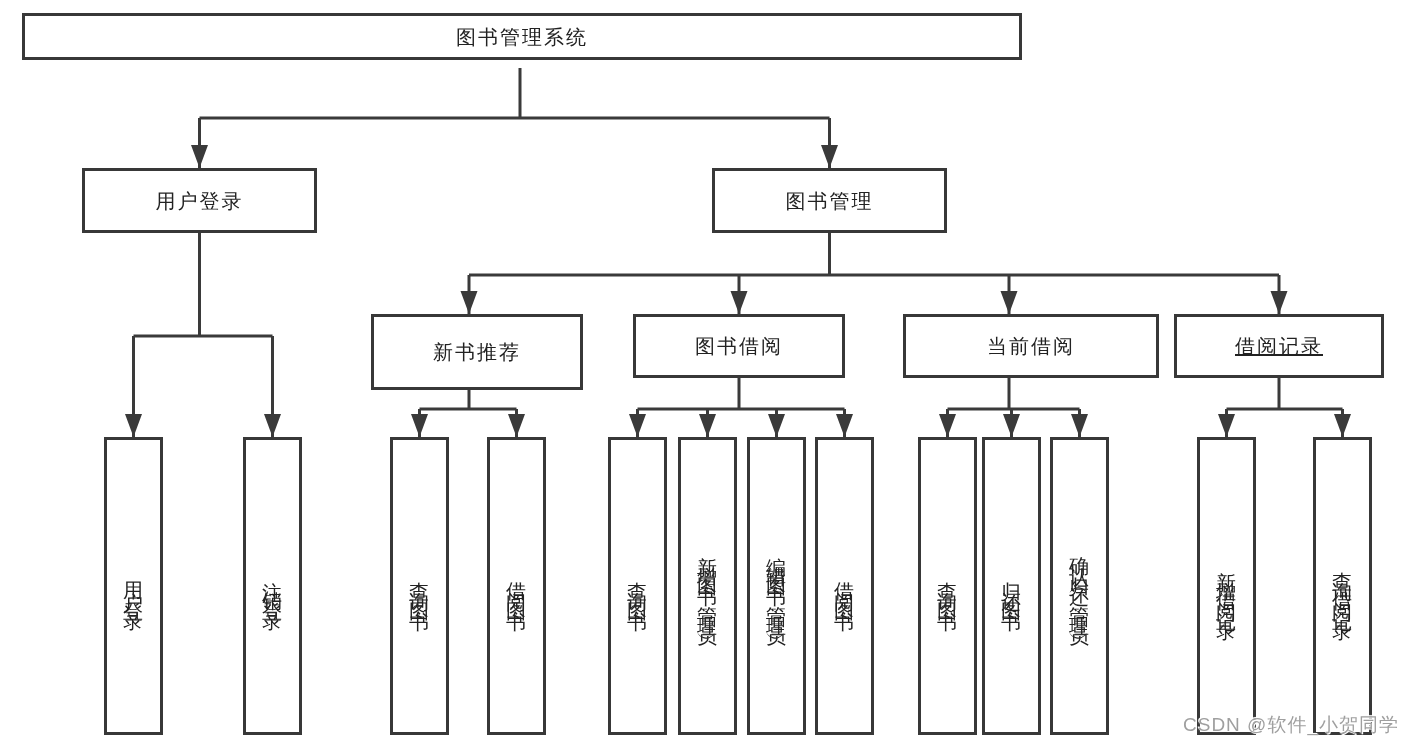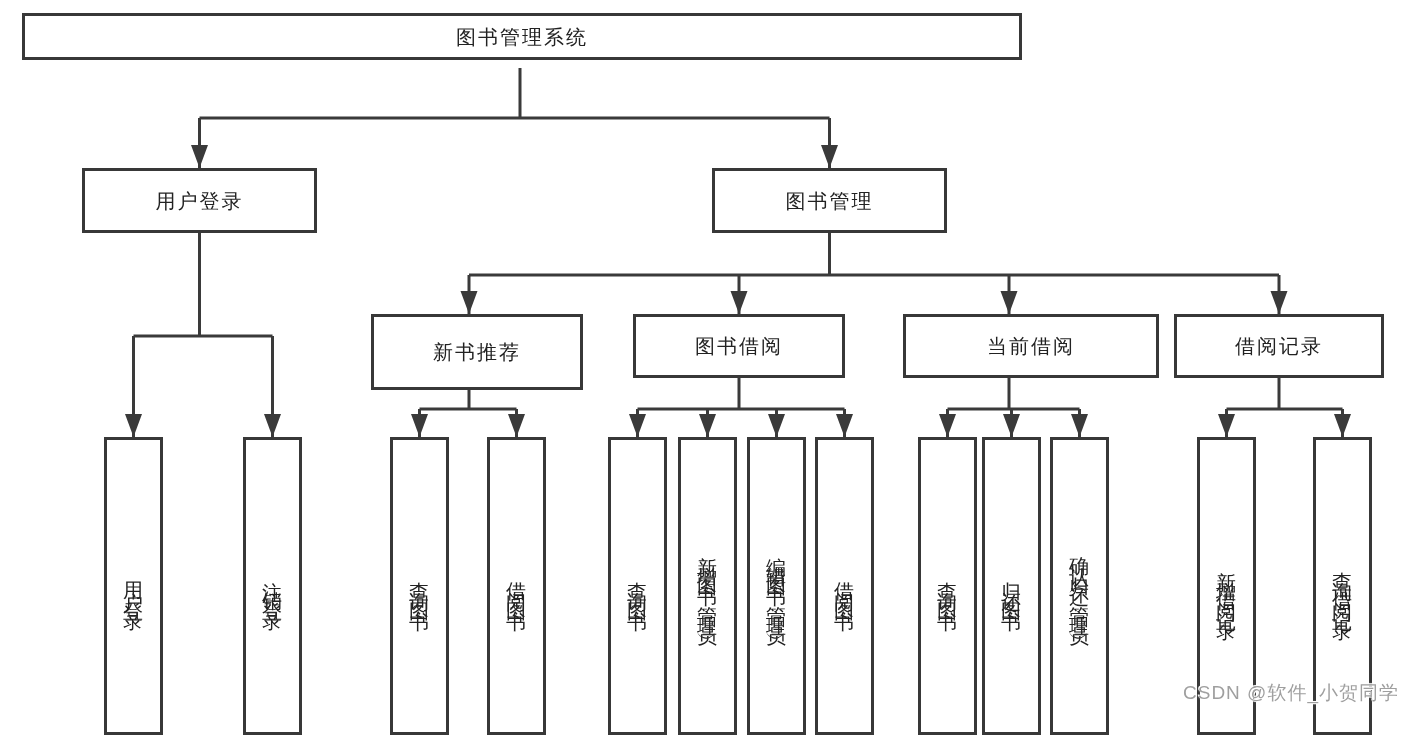--- a/index.html
+++ b/index.html
@@ -50,21 +50,21 @@
     writing-mode: vertical-rl;
     text-orientation: mixed;
     letter-spacing: 10px;
     top: 437px;
     width: 59px;
     height: 298px;
   }
   .watermark {
     position: absolute;
     left: 1183px;
-    top: 680px;
+    top: 712px;
     font-size: 19px;
     letter-spacing: 1px;
     color: #9f9f9f;
     text-shadow: 1px 1px 0 #ffffff, -1px -1px 0 #ffffff, 0 0 2px #ffffff;
     white-space: nowrap;
     z-index: 5;
   }
 </style>
 </head>
 <body>
@@ -129,21 +129,21 @@
   </svg>
 
   <div class="box hbox" style="left:22px; top:13px; width:1000px; height:47px;">图书管理系统</div>
 
   <div class="box hbox" style="left:82px; top:168px; width:235px; height:65px;">用户登录</div>
   <div class="box hbox" style="left:712px; top:168px; width:235px; height:65px;">图书管理</div>
 
   <div class="box hbox" style="left:363px; top:314px; width:212px; height:76px;margin-left:8px;">新书推荐</div>
   <div class="box hbox" style="left:633px; top:314px; width:212px; height:64px;">图书借阅</div>
   <div class="box hbox" style="left:903px; top:314px; width:256px; height:64px;">当前借阅</div>
-  <div class="box hbox" style="left:1174px; top:314px; width:210px; height:64px;">借阅记录</div>
+  <div class="box hbox" style="left:1174px; top:314px; width:210px; height:64px;text-decoration:underline;">借阅记录</div>
 
   <div class="box vbox" style="left:104px;">用户登录</div>
   <div class="box vbox" style="left:243px;">注销登录</div>
 
   <div class="box vbox" style="left:390px;">查询图书</div>
   <div class="box vbox" style="left:487px;">借阅图书</div>
 
   <div class="box vbox" style="left:608px;">查询图书</div>
   <div class="box vbox" style="left:678px;">新增图书（管理员）</div>
   <div class="box vbox" style="left:747px;">编辑图书（管理员）</div>

